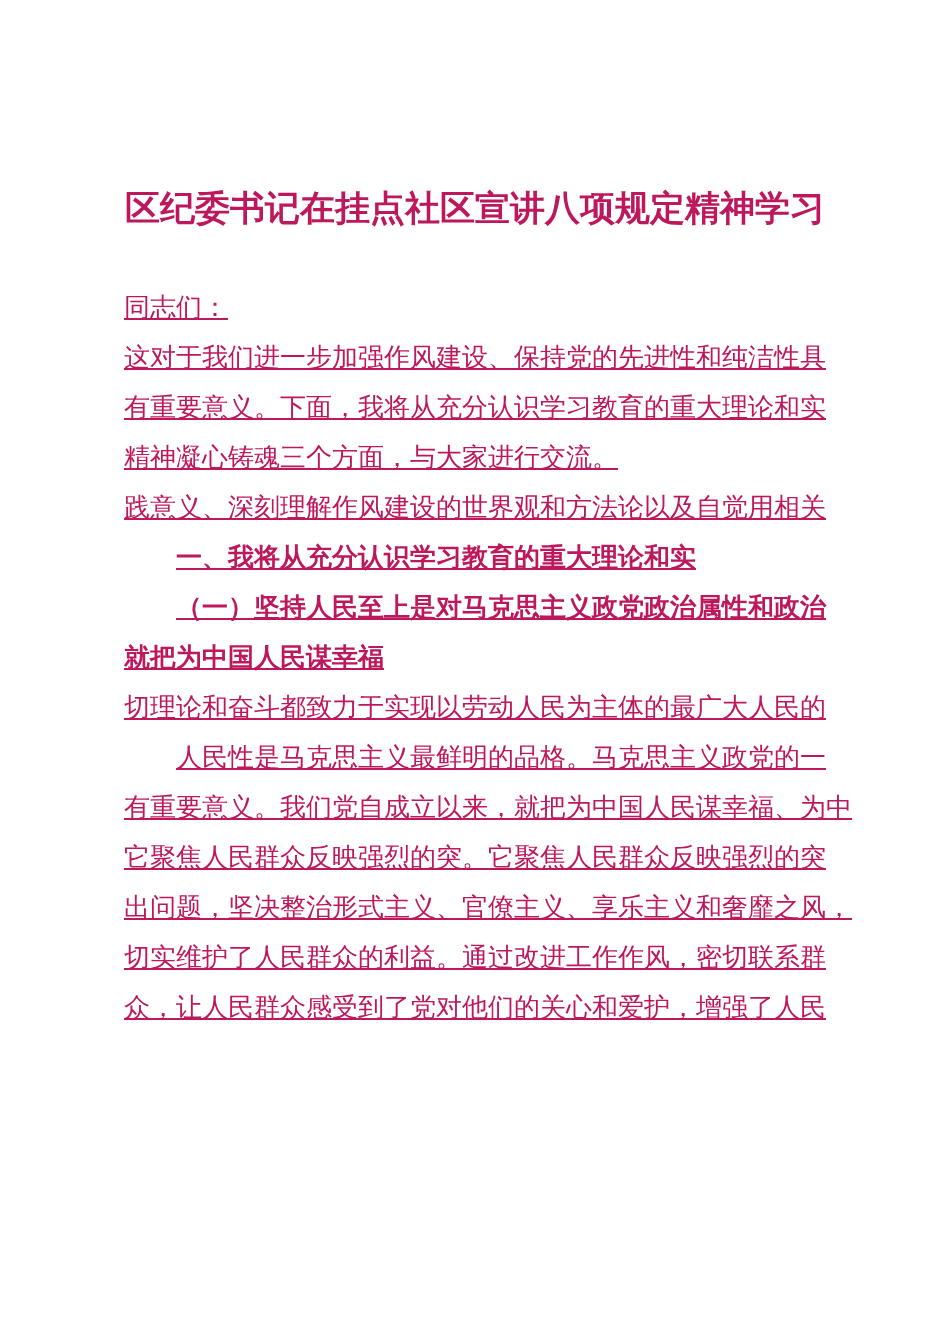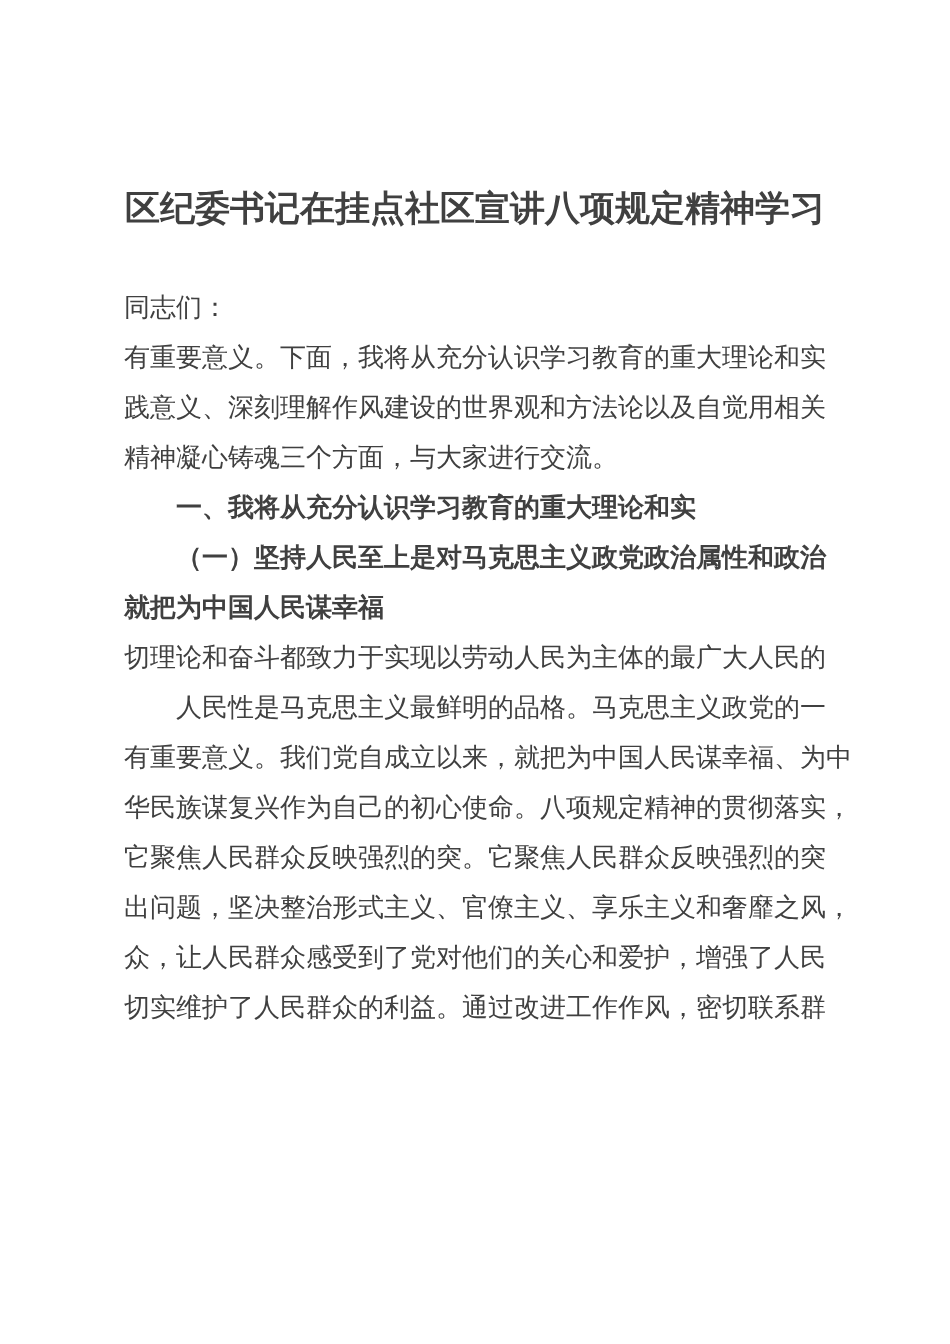--- a/index.html
+++ b/index.html
@@ -6,41 +6,42 @@
     margin: 0;
     padding: 0;
     background: #ffffff;
   }
   .page {
     position: relative;
     width: 950px;
     height: 1344px;
     margin: 0 auto;
     background: #ffffff;
-    color: #404040;
+    color: #be185d;
     font-family: "Liberation Sans", sans-serif;
     overflow: hidden;
     box-sizing: border-box;
     padding: 184px 124px 1px 124px;
   }
   .title {
     margin: 0;
     padding: 0;
     font-size: 35px;
     font-weight: 700;
     line-height: 48px;
     text-align: center;
     letter-spacing: 0;
   }
   .title .tline {
     display: block;
     white-space: nowrap;
   }
   .doc-body {
     margin-top: 50px;
+    text-decoration: underline;
   }
   .line {
     font-size: 26px;
     line-height: 50px;
     height: 50px;
     white-space: nowrap;
     overflow: visible;
     font-weight: 400;
     letter-spacing: 0;
   }
@@ -54,28 +55,28 @@
 </head>
 <body>
 
 <div class="page">
   <h1 class="title">
     <span class="tline">区纪委书记在挂点社区宣讲八项规定精神学习</span>
   </h1>
 
   <div class="doc-body">
     <div class="line">同志们：</div>
+    <div class="line">这对于我们进一步加强作风建设、保持党的先进性和纯洁性具</div>
     <div class="line">有重要意义。下面，我将从充分认识学习教育的重大理论和实</div>
+    <div class="line">精神凝心铸魂三个方面，与大家进行交流。</div>
     <div class="line">践意义、深刻理解作风建设的世界观和方法论以及自觉用相关</div>
-    <div class="line">精神凝心铸魂三个方面，与大家进行交流。</div>
     <div class="line indent bold">一、我将从充分认识学习教育的重大理论和实</div>
     <div class="line indent bold">（一）坚持人民至上是对马克思主义政党政治属性和政治</div>
     <div class="line bold">就把为中国人民谋幸福</div>
     <div class="line">切理论和奋斗都致力于实现以劳动人民为主体的最广大人民的</div>
     <div class="line indent">人民性是马克思主义最鲜明的品格。马克思主义政党的一</div>
     <div class="line">有重要意义。我们党自成立以来，就把为中国人民谋幸福、为中</div>
-    <div class="line">华民族谋复兴作为自己的初心使命。八项规定精神的贯彻落实，</div>
     <div class="line">它聚焦人民群众反映强烈的突。它聚焦人民群众反映强烈的突</div>
     <div class="line">出问题，坚决整治形式主义、官僚主义、享乐主义和奢靡之风，</div>
+    <div class="line">切实维护了人民群众的利益。通过改进工作作风，密切联系群</div>
     <div class="line">众，让人民群众感受到了党对他们的关心和爱护，增强了人民</div>
-    <div class="line">切实维护了人民群众的利益。通过改进工作作风，密切联系群</div>
   </div>
 </div>
 
 </body></html>

